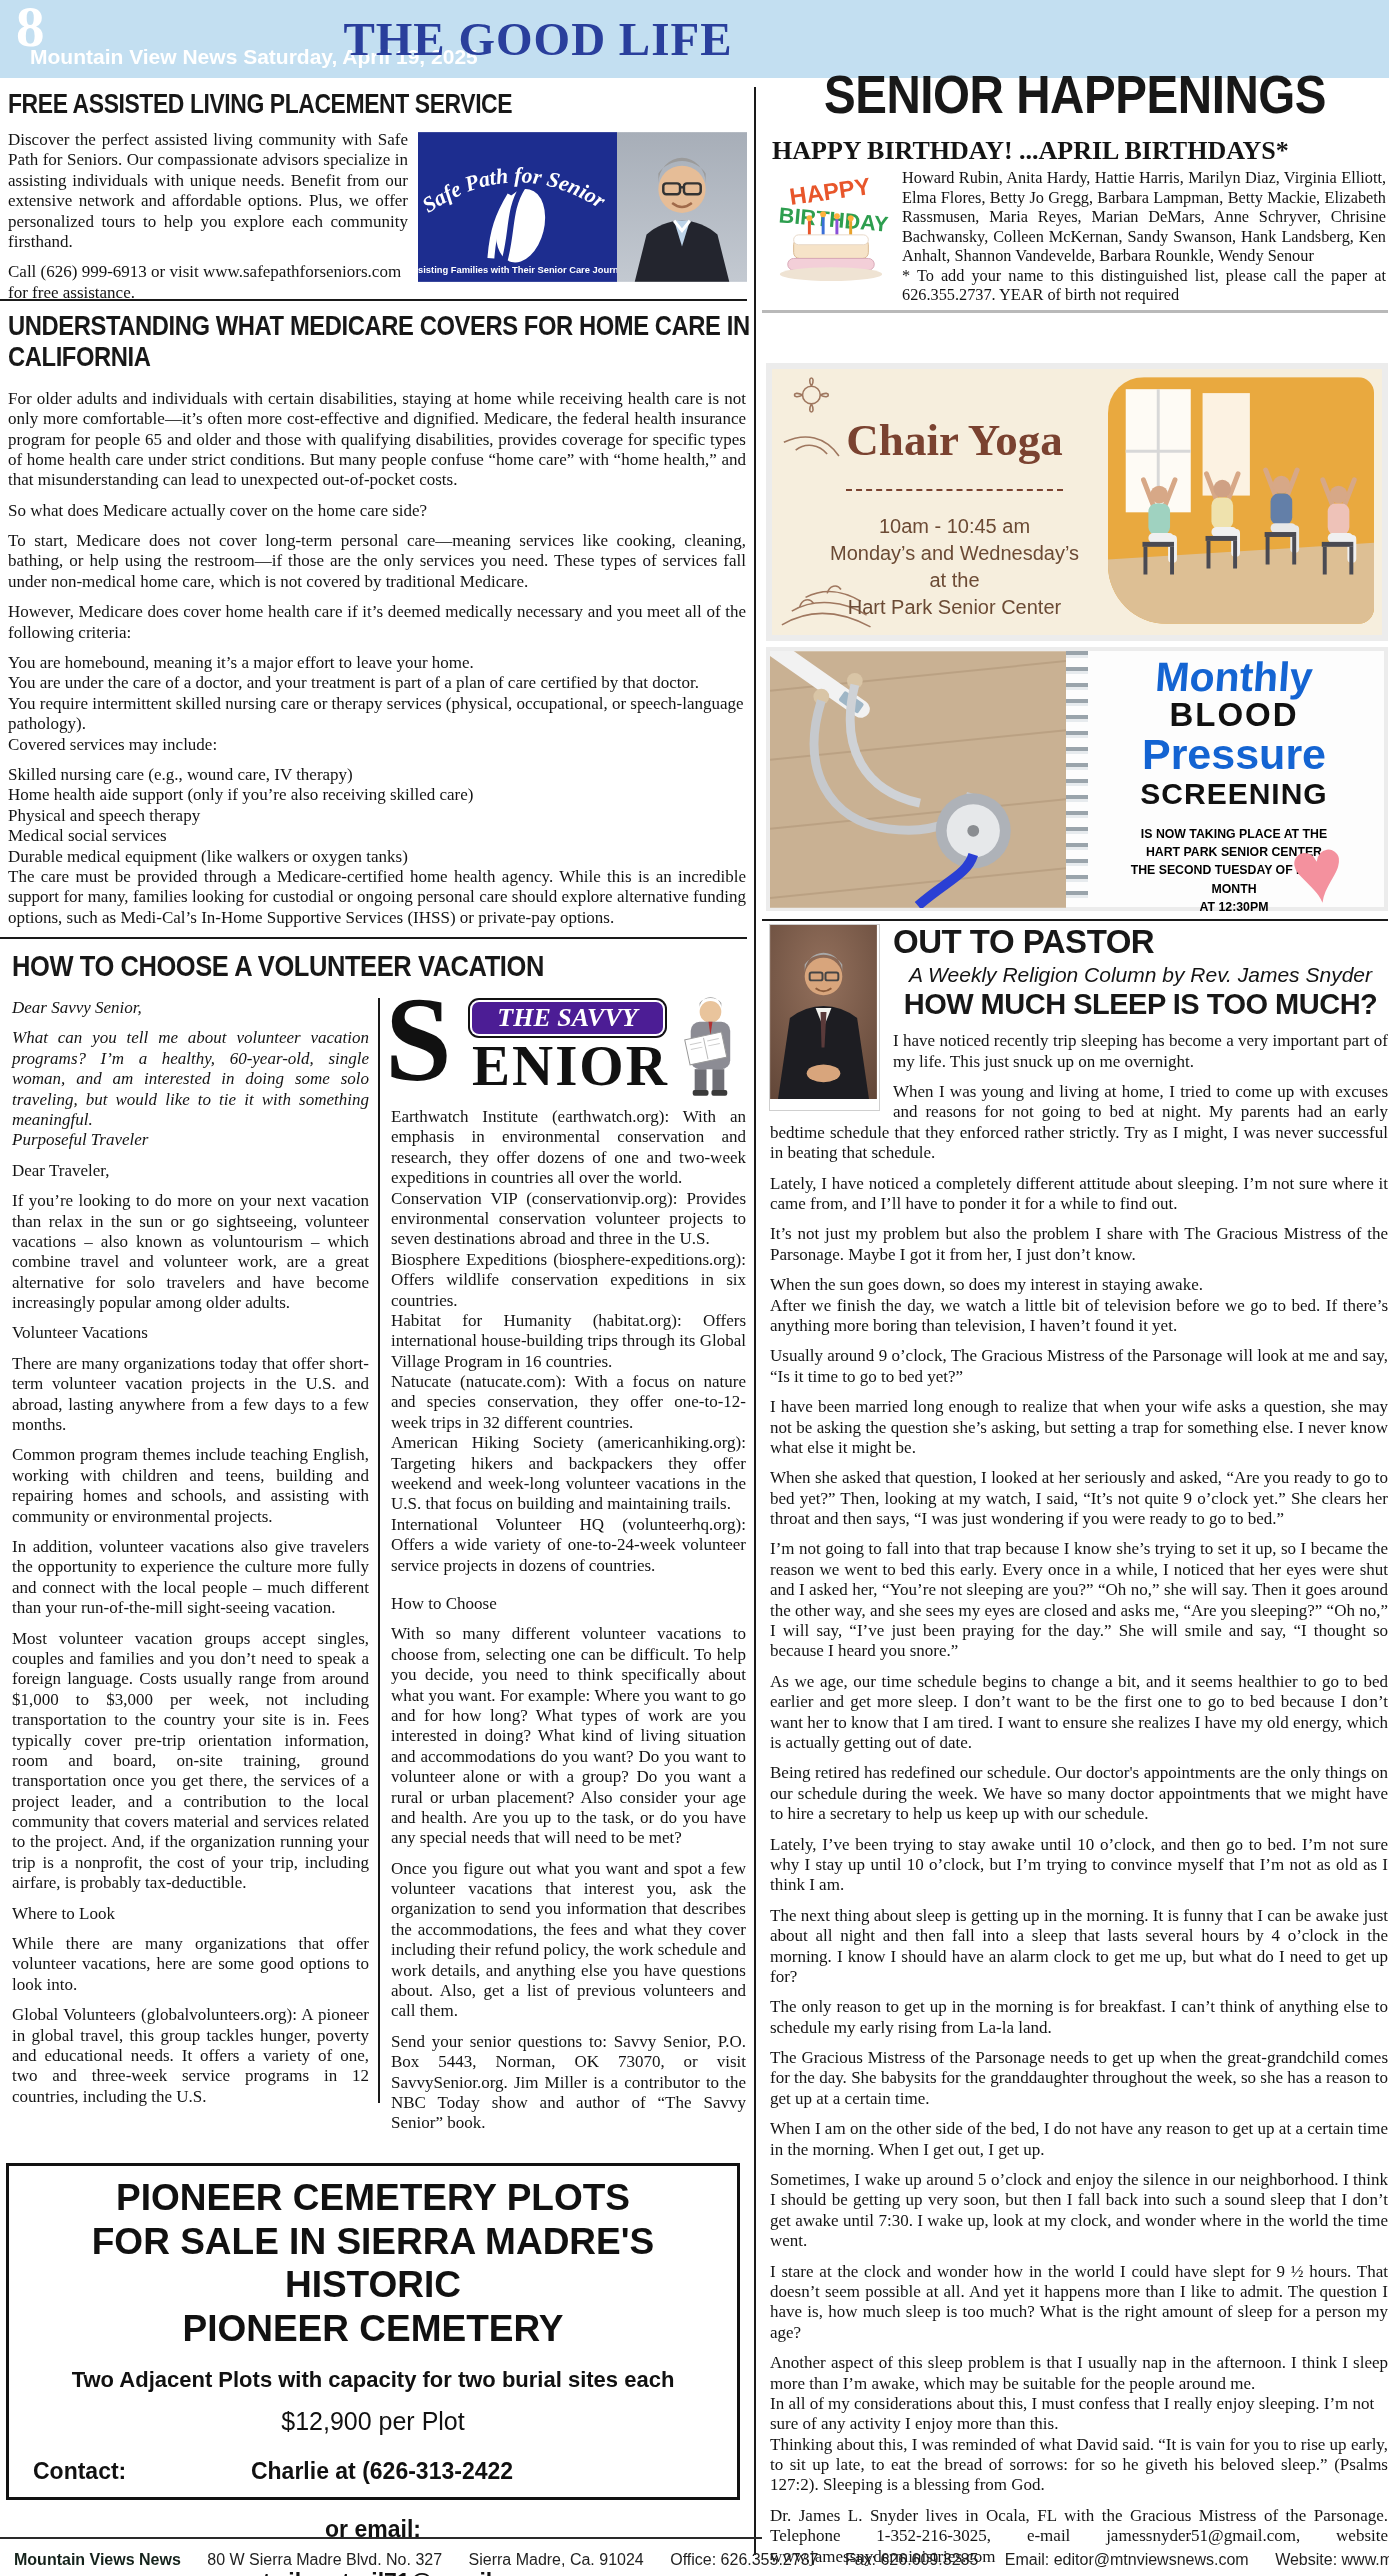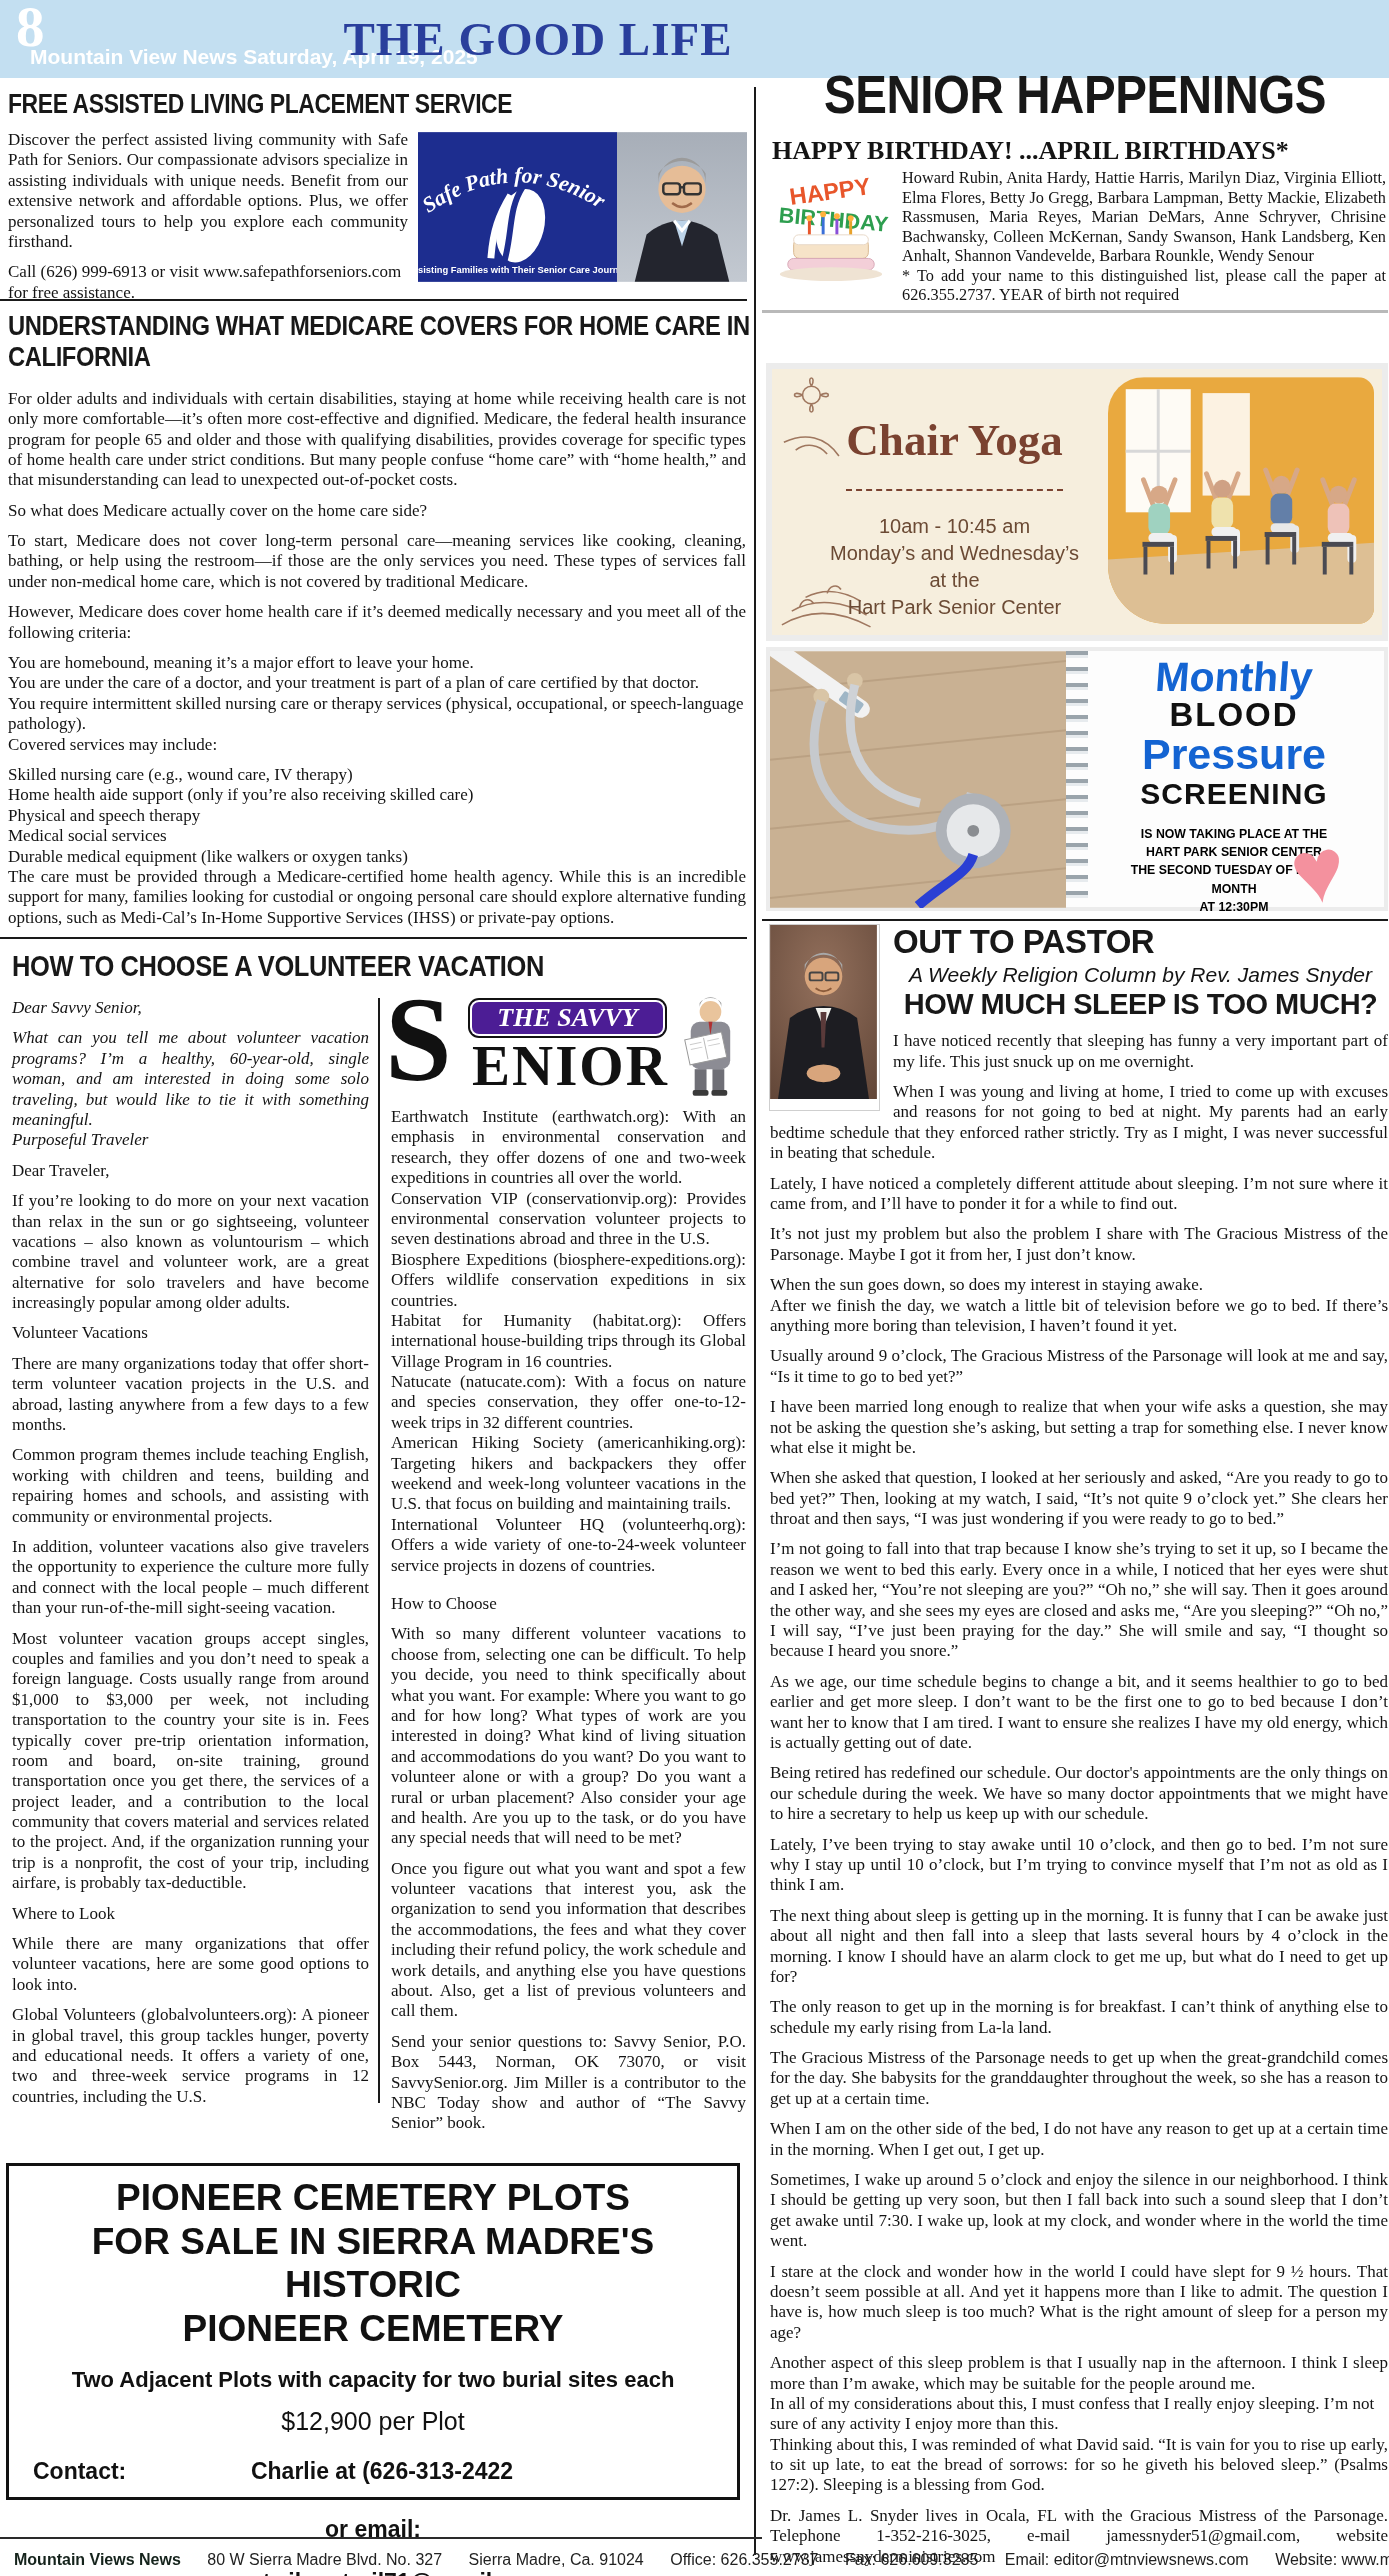--- a/index.html
+++ b/index.html
@@ -390,21 +390,21 @@
         <path d="M46,64 Q54,70 62,64" stroke="#8a5a3a" stroke-width="2" fill="none"></path>
         <path d="M8,176 L20,94 Q36,82 54,82 Q72,82 88,94 L100,176 Z" fill="#1d1d22"></path>
         <polygon points="46,84 62,84 54,104" fill="#f2f2ee"></polygon>
         <polygon points="51,88 57,88 55,124 52,124" fill="#5a3a3a"></polygon>
         <ellipse cx="54" cy="150" rx="17" ry="9" fill="#d8a57c"></ellipse>
       </svg>
     </div>
     <h2 class="hl pastor-h1">OUT TO PASTOR</h2>
     <div class="pastor-by">A Weekly Religion Column by Rev. James Snyder</div>
     <h3 class="hl pastor-h2">HOW MUCH SLEEP IS TOO MUCH?</h3>
-    <p>I have noticed recently that sleeping has funny a very important part of my life. This just snuck up on me overnight.</p>
+    <p>I have noticed recently trip sleeping has become a very important part of my life. This just snuck up on me overnight.</p>
     <p>When I was young and living at home, I tried to come up with excuses and reasons for not going to bed at night. My parents had an early bedtime schedule that they enforced rather strictly. Try as I might, I was never successful in beating that schedule.</p>
     <p>Lately, I have noticed a completely different attitude about sleeping. I’m not sure where it came from, and I’ll have to ponder it for a while to find out.</p>
     <p>It’s not just my problem but also the problem I share with The Gracious Mistress of the Parsonage. Maybe I got it from her, I just don’t know.</p>
     <p class="tight" style="text-align:left;">When the sun goes down, so does my interest in staying awake.</p>
     <p>After we finish the day, we watch a little bit of television before we go to bed. If there’s anything more boring than television, I haven’t found it yet.</p>
     <p>Usually around 9 o’clock, The Gracious Mistress of the Parsonage will look at me and say, “Is it time to go to bed yet?”</p>
     <p>I have been married long enough to realize that when your wife asks a question, she may not be asking the question she’s asking, but setting a trap for something else. I never know what else it might be.</p>
     <p>When she asked that question, I looked at her seriously and asked, “Are you ready to go to bed yet?” Then, looking at my watch, I said, “It’s not quite 9 o’clock yet.” She clears her throat and then says, “I was just wondering if you were ready to go to bed.”</p>
     <p>I’m not going to fall into that trap because I know she’s trying to set it up, so I became the reason we went to bed this early. Every once in a while, I noticed that her eyes were shut and I asked her, “You’re not sleeping are you?”  “Oh no,” she will say.  Then it goes around the other way, and she sees my eyes are closed and asks me, “Are you sleeping?”  “Oh no,” I will say, “I’ve just been praying for the day.”  She will smile and say, “I thought so because I heard you snore.”</p>
     <p>As we age, our time schedule begins to change a bit, and it seems healthier to go to bed earlier and get more sleep.  I don’t want to be the first one to go to bed because I don’t want her to know that I am tired. I want to ensure she realizes I have my old energy, which is actually getting out of date.</p>

